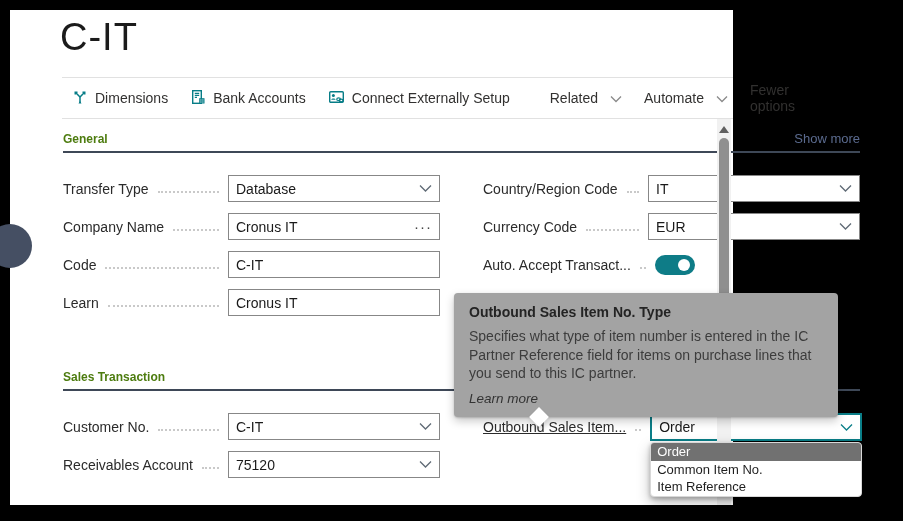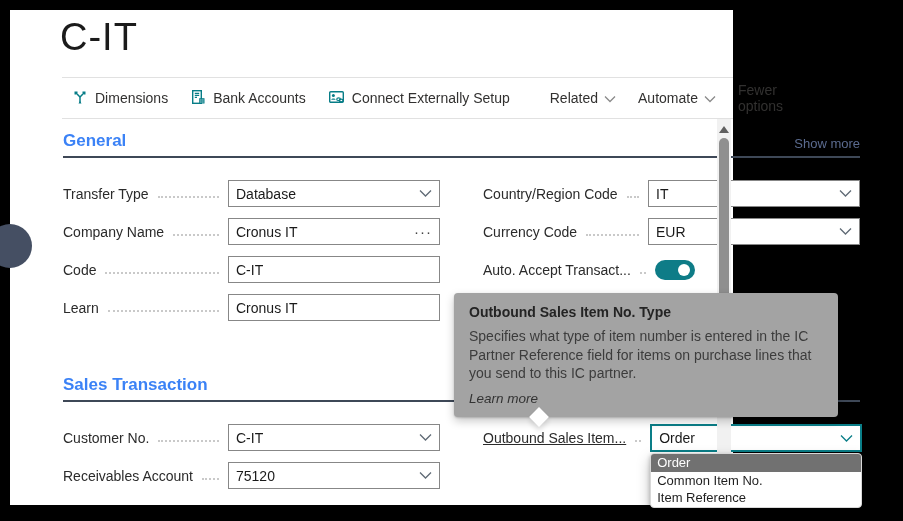--- a/index.html
+++ b/index.html
@@ -17,33 +17,33 @@
 
   
   .tb-sep { position:absolute; left:52px; right:0; height:1px; background:#e1e1e1; }
   .tb-sep.top { top:67px; }
   .tb-sep.bottom { top:108px; }
   .toolbar { position:absolute; left:52px; top:68px; right:0; height:40px;
     display:flex; align-items:center; gap:2px; }
   .tb-btn { display:flex; align-items:center; gap:7px; padding:4px 10px; font-size:14px;
     color:#323130; cursor:pointer; white-space:nowrap; }
   .tb-btn svg { flex:0 0 auto; }
-  .tb-menu { display:flex; align-items:center; gap:6px; padding:4px 10px; font-size:14px; color:#323130; }
+  .tb-menu { display:flex; align-items:center; gap:12px; padding:4px 10px; font-size:14px; color:#323130; }
   .tb-vdiv { width:1px; height:24px; background:#d4d4d4; margin:0 8px; }
 
   
   .sbar { position:absolute; top:109px; right:2px; width:14px; height:386px; background:#f1f1f1; z-index:3; }
   .sarrow-up { position:absolute; top:7px; left:2px; width:0; height:0;
     border-left:5px solid transparent; border-right:5px solid transparent; border-bottom:7px solid #5f5f5f; }
   .sthumb { position:absolute; top:19px; left:2px; width:10px; height:262px; background:#8f8f8f; border-radius:5px; }
 
   
   .main { position:absolute; left:53px; top:121px; width:797px; }
   .sec-head { display:flex; align-items:flex-end; justify-content:space-between; }
-  .sec-title { font-size:17px; font-weight:700; color:#3b82f6; }
+  .sec-title { font-size:12px; font-weight:700; color:#4d7c0f; }
   .show-more { font-size:13px; color:#5b6b8f; cursor:pointer; text-decoration:none; }
   .sec-rule { margin-top:5px; height:2px; background:#3e4857; }
   .fgrid { display:flex; gap:43px; margin-top:22px; }
   .fcol { width:377px; }
   .frow { display:flex; align-items:center; height:27px; margin-bottom:11px; }
   .flabel { font-size:14px; color:#2b2b2b; white-space:nowrap; }
   .flabel.hovered { text-decoration:underline; }
   .leader { flex:1 1 auto; height:14px; border-bottom:2px dotted #c9c9c9; margin:0 9px 6px 9px; min-width:6px; }
   .ctrl { position:relative; width:212px; height:27px; flex:0 0 auto; }
   .cbox { display:flex; align-items:center; width:100%; height:100%;

